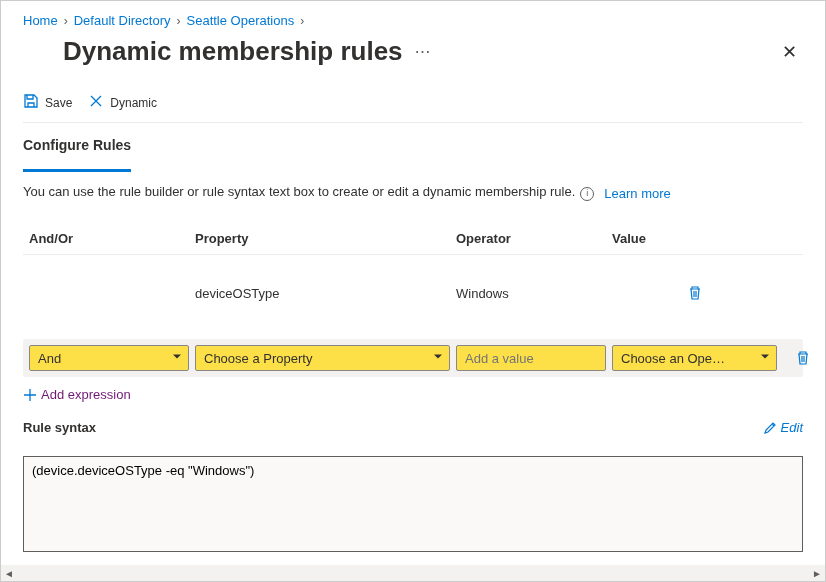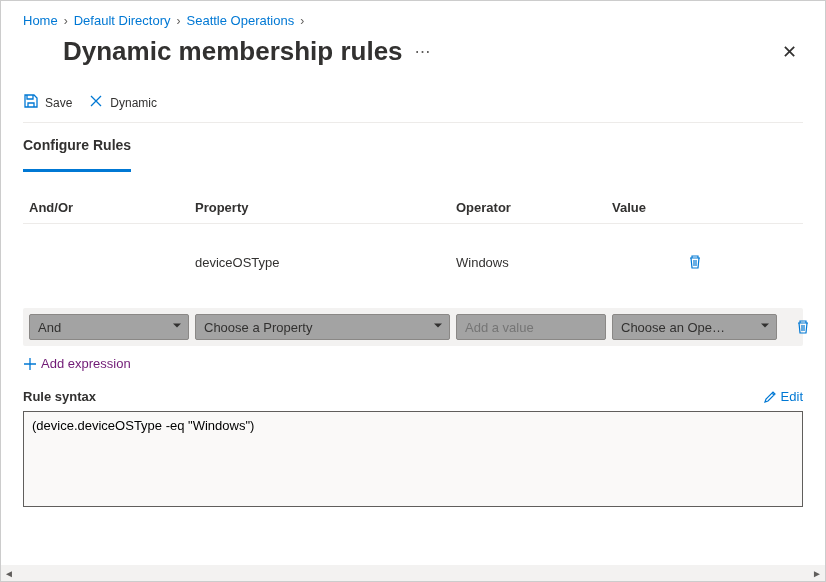--- a/index.html
+++ b/index.html
@@ -88,21 +88,21 @@
       padding: 8px 6px;
       margin-top: 20px;
     }
     .rules-header { font-weight: 600; border-bottom: 1px solid #edebe9; font-size: 13px; }
     .rules-row.static { padding-top:10px; padding-bottom:18px;}
     .rules-row.editor { background: #f3f2f1; padding: 6px 6px; border-radius: 2px; }
     .sel, .txt {
       width: 100%;
       height: 26px;
       border: 1px solid #8a8886;
-      background: #a3a3a3;
+      background: #fde047;
       border-radius: 2px;
       padding: 0 22px 0 8px;
       font-size: 13px;
       color: #323130;
       position: relative;
       display: flex;
       align-items: center;
       white-space: nowrap;
       overflow: hidden;
       text-overflow: ellipsis;
@@ -116,26 +116,26 @@
     .delete-btn { display:flex; justify-content:center; align-items:center; cursor:pointer;}
     .delete-btn svg { width:16px; height:16px; }
     .add-expr {
       display:inline-flex; align-items:center; gap:4px;
       color:#701a75; font-size:13px; cursor:pointer;
       padding: 10px 0 18px 0;
     }
     .add-expr svg { width:14px; height:14px; }
     .rule-syntax-header {
       display:flex; justify-content:space-between; align-items:center;
-      margin-bottom:7px;
+      margin-bottom:21px;
     }
     .rule-syntax-header .label { font-weight:600; font-size:13px; }
     .edit-btn {
       display:inline-flex; align-items:center; gap:4px;
-      color:#0078d4; font-size:13px; cursor:pointer;
+      color:#0078d4; font-size:13px; cursor:pointer;font-style:italic;
     }
     .edit-btn svg { width:14px; height:14px; }
     .syntax-box {
       width:100%; height:96px; border:1px solid #605e5c;
       background:#faf9f8; padding:6px 8px;
       font-family: "Segoe UI", sans-serif;
       font-size:13px;
       resize:none;
     }
     .h-scrollbar {
@@ -183,20 +183,25 @@
           </svg>
       </span>
       <span>Dynamic</span>
     </div>
   </div>
 
   <div class="section-tabs">
     <div class="section-tab">Configure Rules</div>
   </div>
 
+  <div class="helper-row">
+    <span class="helper-text">You can use the rule builder or rule syntax text box to create or edit a dynamic membership rule.</span>
+    <span class="info-icon">i</span>
+    <a href="#" class="learn-more">Learn more</a>
+  </div>
 
   <div class="rules-table">
     <div class="rules-header">
       <div>And/Or</div>
       <div>Property</div>
       <div>Operator</div>
       <div>Value</div>
       <div></div>
     </div>
 

